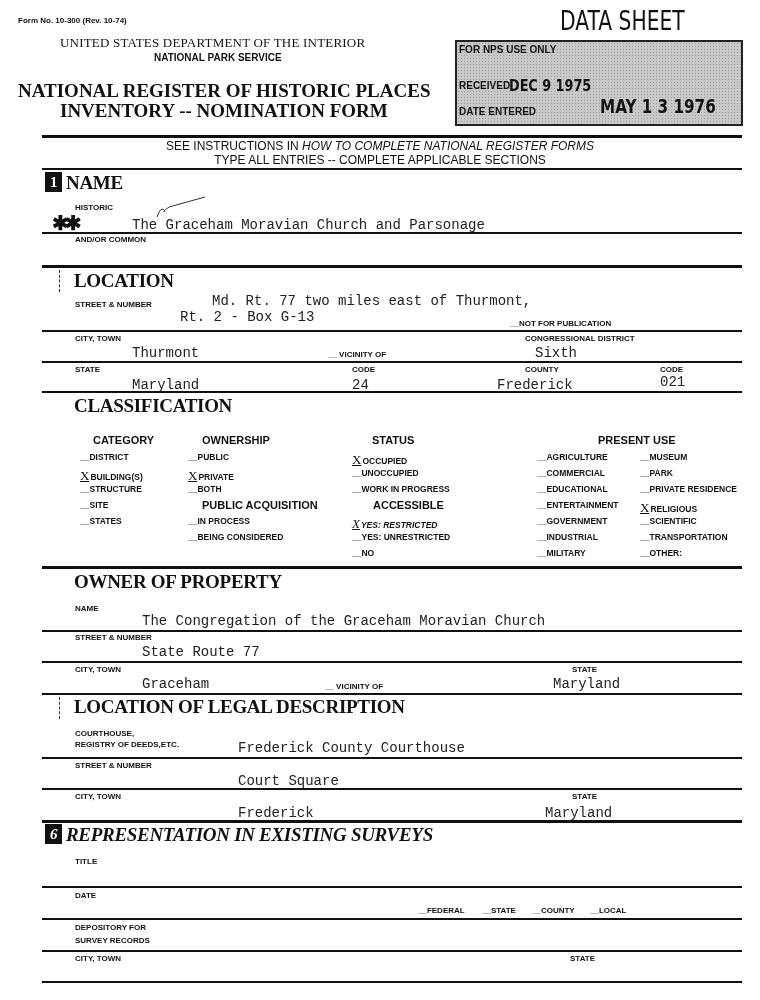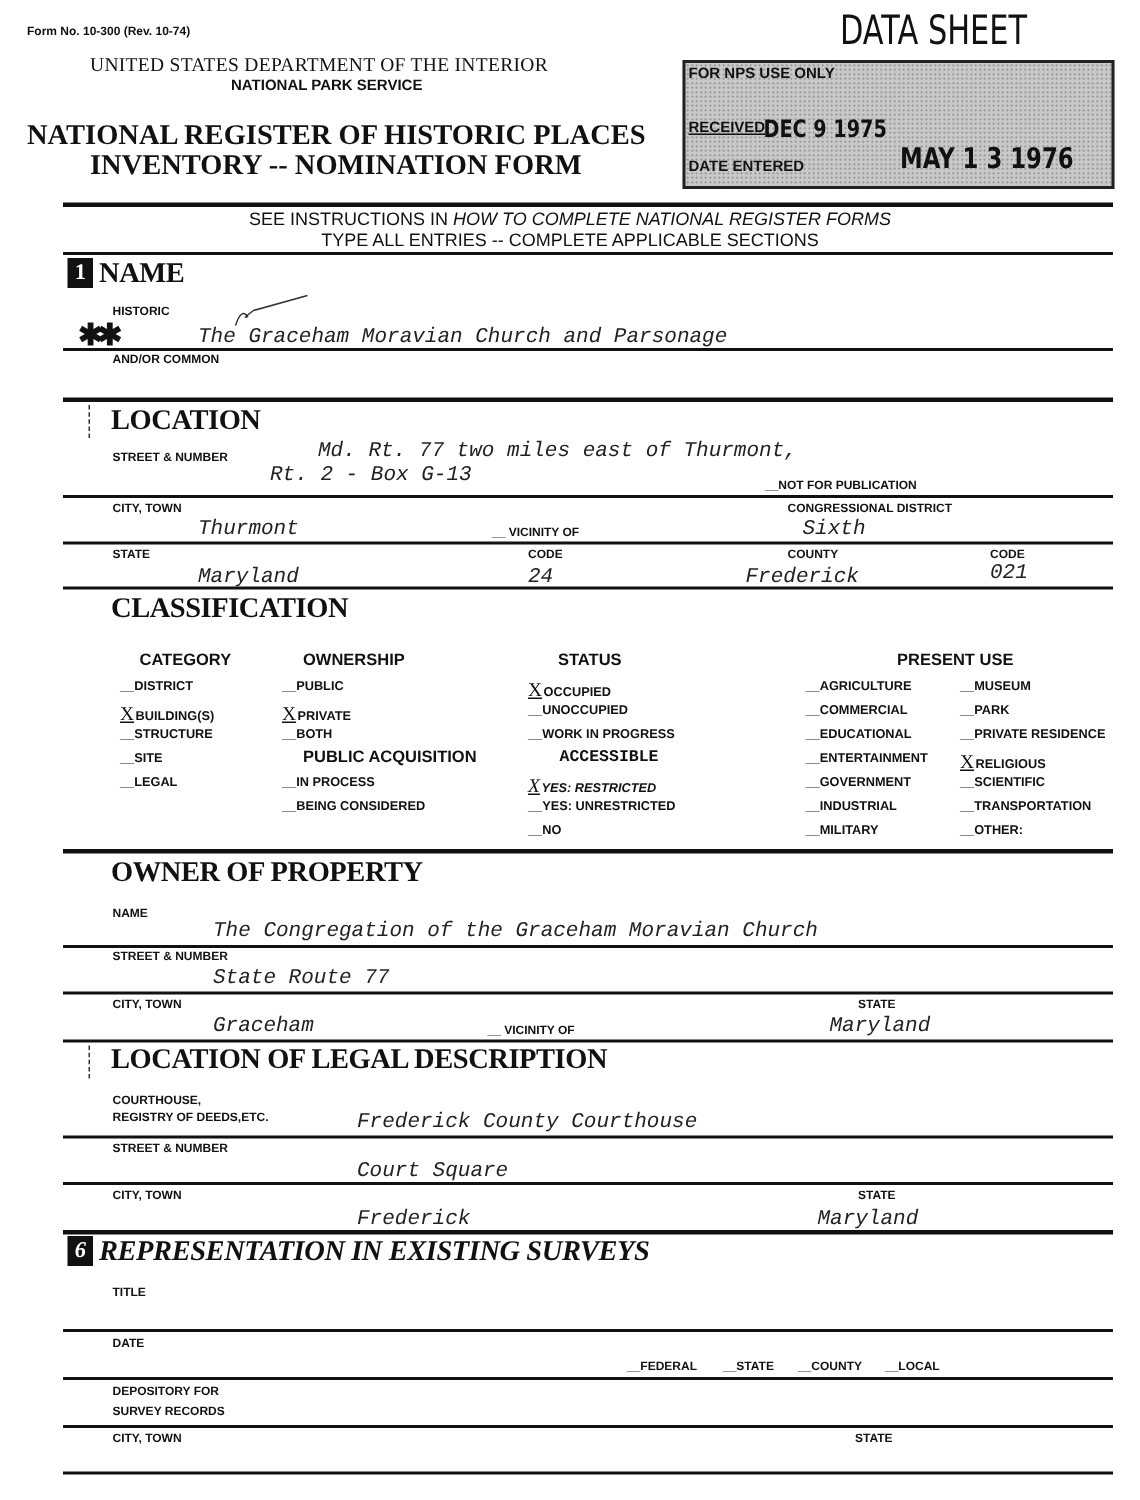--- a/index.html
+++ b/index.html
@@ -1,20 +1,20 @@
 <!DOCTYPE html>
 <html><head>
 <meta charset="utf-8">
 <style>
   html, body { margin:0; padding:0; }
   body { width:760px; height:1000px; background:#fff; position:relative; overflow:hidden; color:#111; font-family:"Liberation Sans", sans-serif; }
   .abs { position:absolute; white-space:nowrap; }
   .serif { font-family:"Liberation Serif", serif; }
   .lbl { font-size:8px; font-weight:bold; font-family:"Liberation Sans", sans-serif; }
-  .typed { font-family:"Liberation Mono", monospace; font-size:14px; color:#222;font-style:italic; }
+  .typed { font-family:"Liberation Mono", monospace; font-size:14px; color:#222; }
   .hline { position:absolute; height:2px; background:#111; }
   .hline.thick { height:3px; }
   .sec-title { font-family:"Liberation Serif", serif; font-weight:bold; font-size:19px; letter-spacing:-0.3px; }
   .numbox { display:inline-block; background:#111; color:#fff; font-family:"Liberation Serif", serif; font-weight:bold; font-size:15px; width:17px; height:20px; line-height:20px; text-align:center; margin-right:4px; vertical-align:2px; }
   .cls-head { font-weight:bold; font-size:11px; }
   .cls-item { font-size:8.5px; font-weight:bold; }
   .nps { position:absolute; left:455px; top:40px; width:284px; height:82px; border:2px solid #222;
          background-color:#c9c9c9;
          background-image: radial-gradient(#9a9a9a 0.6px, transparent 0.7px);
          background-size:3px 3px; }
@@ -26,21 +26,21 @@
 
 <div class="abs" style="left:18px;top:16px;font-size:8px;font-weight:bold;">Form No. 10-300 (Rev. 10-74)</div>
 <div class="abs serif" style="left:60px;top:35px;font-size:13px;letter-spacing:0.2px;">UNITED STATES DEPARTMENT OF THE INTERIOR</div>
 <div class="abs" style="left:154px;top:52px;font-size:10px;font-weight:bold;">NATIONAL PARK SERVICE</div>
 <div class="abs serif" style="left:18px;top:80px;font-size:19px;font-weight:bold;">NATIONAL REGISTER OF HISTORIC PLACES</div>
 <div class="abs serif" style="left:60px;top:100px;font-size:19px;font-weight:bold;">INVENTORY -- NOMINATION FORM</div>
 <div class="abs" style="left:560px;top:5px;font-size:27px;font-family:'DejaVu Sans',sans-serif;transform:scaleX(0.75);transform-origin:left;">DATA SHEET</div>
 
 <div class="nps">
   <div class="abs" style="left:2px;top:2px;font-size:10px;font-weight:bold;">FOR NPS USE ONLY</div>
-  <div class="abs" style="left:2px;top:38px;font-size:10px;font-weight:bold;text-decoration:underline;">RECEIVED</div>
+  <div class="abs" style="left:2px;top:38px;font-size:10px;font-weight:bold;">RECEIVED</div>
   <div class="abs stamp" style="left:52px;top:34px;font-size:16px;">DEC 9   1975</div>
   <div class="abs" style="left:2px;top:64px;font-size:10px;font-weight:bold;">DATE ENTERED</div>
   <div class="abs stamp" style="left:143px;top:53px;font-size:19px;">MAY 1 3 1976</div>
 </div>
 
 <div class="hline thick" style="left:42px;top:135px;width:700px;"></div>
 <div class="abs" style="left:0;width:760px;top:139px;text-align:center;font-size:12px;"><span>SEE INSTRUCTIONS IN </span><i>HOW TO COMPLETE NATIONAL REGISTER FORMS</i></div>
 <div class="abs" style="left:0;width:760px;top:153px;text-align:center;font-size:12px;">TYPE ALL ENTRIES -- COMPLETE APPLICABLE SECTIONS</div>
 <div class="hline" style="left:42px;top:168px;width:700px;"></div>
 
@@ -79,42 +79,42 @@
 <div class="hline" style="left:42px;top:391px;width:700px;"></div>
 
 <div class="abs sec-title" style="left:74px;top:395px;">CLASSIFICATION</div>
 
 <div class="abs cls-head" style="left:93px;top:434px;">CATEGORY</div>
 <div id="cat-list" class="abs" style="left:80px;top:452px;">
     <div class="cls-item" style="position: absolute; left: 0px; top: 0px; white-space: nowrap;"><span>__</span><span>DISTRICT</span></div>
     <div class="cls-item" style="position: absolute; left: 0px; top: 16px; white-space: nowrap;"><span style="font-family: &quot;Liberation Serif&quot;, serif; font-size: 13px; font-weight: normal; text-decoration: underline; margin-right: 1px;">X</span><span>BUILDING(S)</span></div>
     <div class="cls-item" style="position: absolute; left: 0px; top: 32px; white-space: nowrap;"><span>__</span><span>STRUCTURE</span></div>
     <div class="cls-item" style="position: absolute; left: 0px; top: 48px; white-space: nowrap;"><span>__</span><span>SITE</span></div>
-    <div class="cls-item" style="position: absolute; left: 0px; top: 64px; white-space: nowrap;"><span>__</span><span>LEGAL</span></div>
+    <div class="cls-item" style="position: absolute; left: 0px; top: 64px; white-space: nowrap;"><span>__</span><span>STATES</span></div>
   </div>
 
 <div class="abs cls-head" style="left:202px;top:434px;">OWNERSHIP</div>
 <div id="own-list" class="abs" style="left:188px;top:452px;">
     <div class="cls-item" style="position: absolute; left: 0px; top: 0px; white-space: nowrap;"><span>__</span><span>PUBLIC</span></div>
     <div class="cls-item" style="position: absolute; left: 0px; top: 16px; white-space: nowrap;"><span style="font-family: &quot;Liberation Serif&quot;, serif; font-size: 13px; font-weight: normal; text-decoration: underline; margin-right: 1px;">X</span><span>PRIVATE</span></div>
     <div class="cls-item" style="position: absolute; left: 0px; top: 32px; white-space: nowrap;"><span>__</span><span>BOTH</span></div>
   </div>
 <div class="abs cls-head" style="left:202px;top:499px;">PUBLIC ACQUISITION</div>
 <div id="pa-list" class="abs" style="left:188px;top:516px;">
     <div class="cls-item" style="position: absolute; left: 0px; top: 0px; white-space: nowrap;"><span>__</span><span>IN PROCESS</span></div>
     <div class="cls-item" style="position: absolute; left: 0px; top: 16px; white-space: nowrap;"><span>__</span><span>BEING CONSIDERED</span></div>
   </div>
 
 <div class="abs cls-head" style="left:372px;top:434px;">STATUS</div>
 <div id="status-list" class="abs" style="left:352px;top:452px;">
     <div class="cls-item" style="position: absolute; left: 0px; top: 0px; white-space: nowrap;"><span style="font-family: &quot;Liberation Serif&quot;, serif; font-size: 13px; font-weight: normal; text-decoration: underline; margin-right: 1px;">X</span><span>OCCUPIED</span></div>
     <div class="cls-item" style="position: absolute; left: 0px; top: 16px; white-space: nowrap;"><span>__</span><span>UNOCCUPIED</span></div>
     <div class="cls-item" style="position: absolute; left: 0px; top: 32px; white-space: nowrap;"><span>__</span><span>WORK IN PROGRESS</span></div>
   </div>
-<div class="abs cls-head" style="left:373px;top:499px;font-family:Liberation Mono, monospace;">ACCESSIBLE</div>
+<div class="abs cls-head" style="left:373px;top:499px;">ACCESSIBLE</div>
 <div id="acc-list" class="abs" style="left:352px;top:516px;">
     <div class="cls-item" style="position: absolute; left: 0px; top: 0px; white-space: nowrap; font-style: italic;"><span style="font-family: &quot;Liberation Serif&quot;, serif; font-size: 13px; font-weight: normal; text-decoration: underline; margin-right: 1px;">X</span><span>YES: RESTRICTED</span></div>
     <div class="cls-item" style="position: absolute; left: 0px; top: 16px; white-space: nowrap;"><span>__</span><span>YES: UNRESTRICTED</span></div>
     <div class="cls-item" style="position: absolute; left: 0px; top: 32px; white-space: nowrap;"><span>__</span><span>NO</span></div>
   </div>
 
 <div class="abs cls-head" style="left:598px;top:434px;">PRESENT USE</div>
 <div id="pu1-list" class="abs" style="left:537px;top:452px;">
     <div class="cls-item" style="position: absolute; left: 0px; top: 0px; white-space: nowrap;"><span>__</span><span>AGRICULTURE</span></div>
     <div class="cls-item" style="position: absolute; left: 0px; top: 16px; white-space: nowrap;"><span>__</span><span>COMMERCIAL</span></div>

